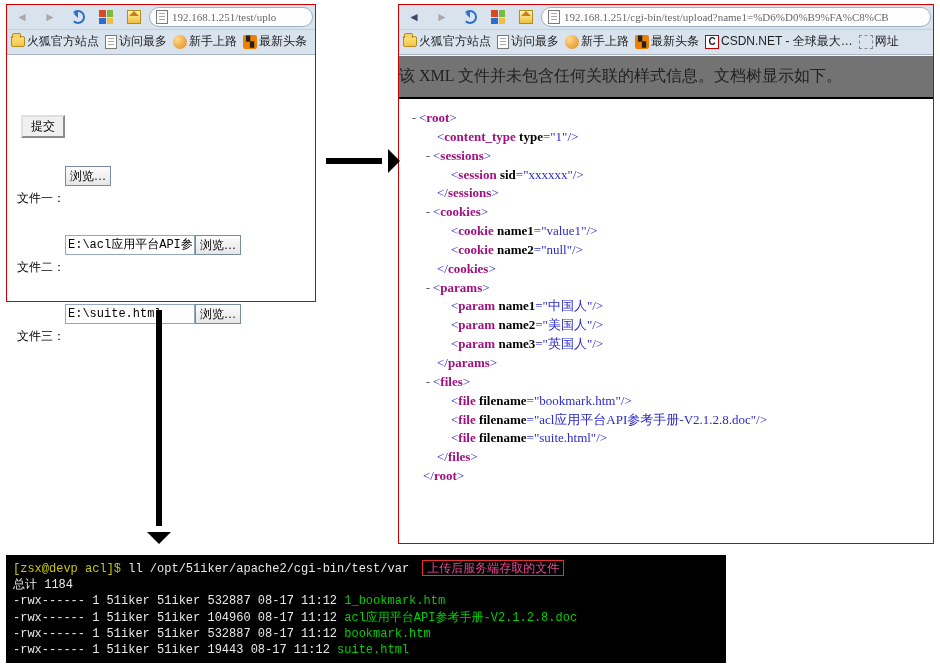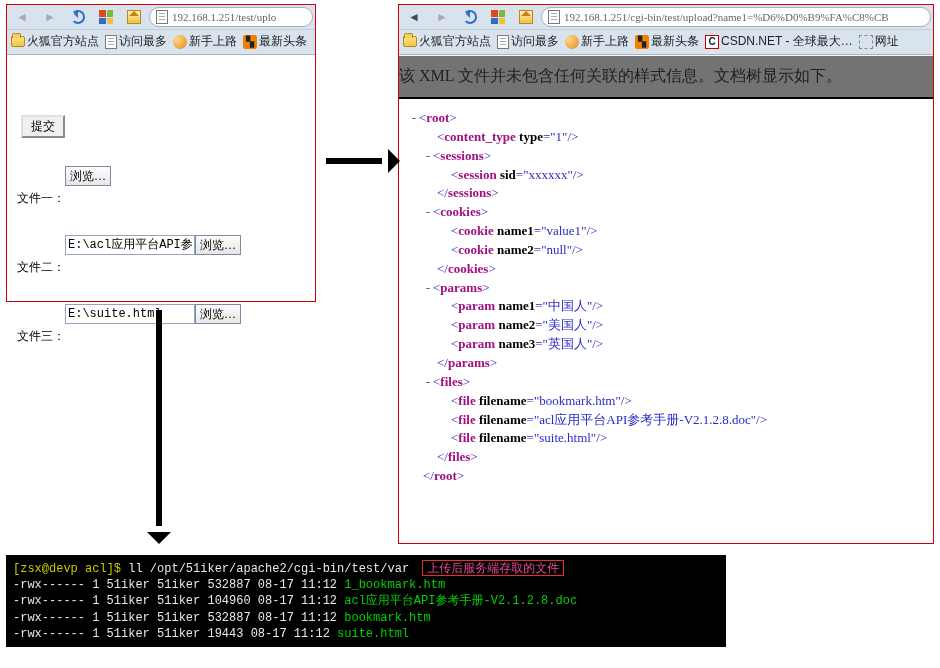--- a/index.html
+++ b/index.html
@@ -330,19 +330,20 @@
 
 <div class="arrow-h" style="left:326px; top:158px; width:56px;"></div>
 
 <div class="arrow-v" style="left:156px; top:310px; height:216px;"></div>
 
 <div class="term">
   <div>
     <span class="y">[</span><span class="y">zsx@devp</span><span class="y"> </span><span class="y">acl</span><span class="y">]$ </span><span class="w">ll /opt/51iker/apache2/cgi-bin/test/var</span>
     <span class="redtag">上传后服务端存取的文件</span>
   </div>
+  <div class="w">总计 1184</div>
   <div id="term-rows">
       <div><span class="w">-rwx------ 1 51iker 51iker 532887 08-17 11:12 </span><span class="g">1_bookmark.htm</span></div>
       <div><span class="w">-rwx------ 1 51iker 51iker 104960 08-17 11:12 </span><span class="g">acl应用平台API参考手册-V2.1.2.8.doc</span></div>
       <div><span class="w">-rwx------ 1 51iker 51iker 532887 08-17 11:12 </span><span class="g">bookmark.htm</span></div>
       <div><span class="w">-rwx------ 1 51iker 51iker  19443 08-17 11:12 </span><span class="g">suite.html</span></div>
     </div>
 </div>
 
 </body></html>

